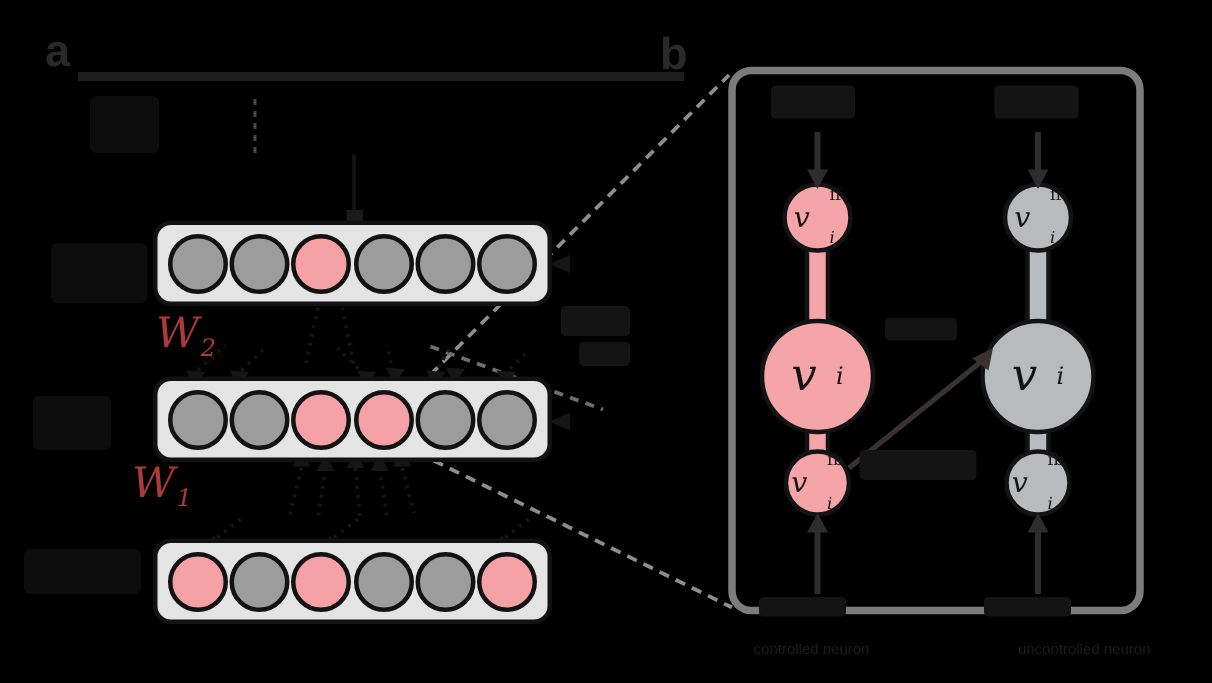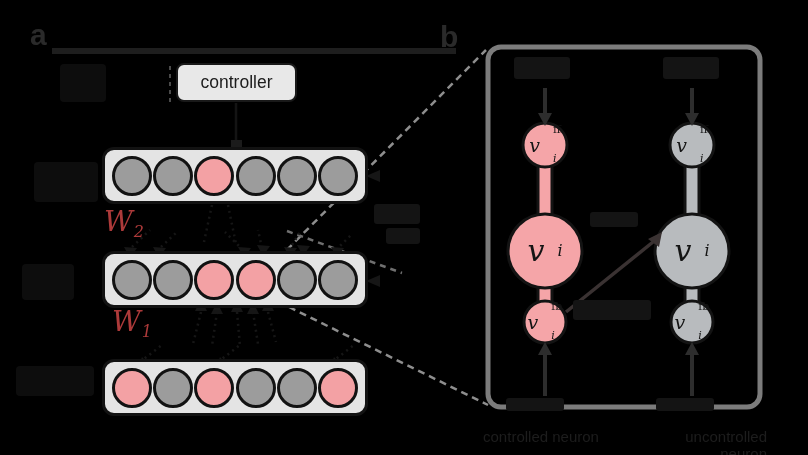--- a/index.html
+++ b/index.html
@@ -34,21 +34,21 @@
   
   .nlabel{font-family:"DejaVu Serif",serif;font-style:italic;color:#141414;line-height:1;
           display:flex;align-items:center;justify-content:center;}
   .nlabel .base{font-size:19px;}
   .nlabel .stack{display:inline-flex;flex-direction:column;margin-left:13px;line-height:0.8;gap:20px;}
   .nlabel .ssup{font-style:normal;font-size:11px;}
   .nlabel .ssub{font-size:11px;}
   .soma-label .base{font-size:30px;}
   .soma-label .ssub{font-size:16px;}
 
-  .caption{font-size:15px;color:#1d1d1d;text-align:center;width:130px;}
+  .caption{font-size:10px;color:#1d1d1d;text-align:center;width:130px;}
   svg{position:absolute;left:0;top:0;}
 </style>
 </head>
 <body>
 
 <div class="stage">
 
   <svg width="808" height="455" viewBox="0 0 808 455">
 
     <line x1="170" y1="66" x2="170" y2="103" stroke="#4a4a4a" stroke-width="2" stroke-dasharray="4 4"></line>
@@ -136,23 +136,20 @@
     <line x1="566" y1="312" x2="653" y2="242" stroke="#3a3232" stroke-width="3.5"></line>
     <polygon points="648,239 659,247 662,232" fill="#3a3232"></polygon>
   </svg>
 
   <div class="abs panel-letter" style="left:30px;top:20px;">a</div>
   <div class="abs bar" style="left:52px;top:48px;width:404px;height:6px;"></div>
   <div class="abs panel-letter" style="left:440px;top:22px;">b</div>
 
   <div class="abs smudge" style="left:60px;top:64px;width:46px;height:38px;"></div>
 
-  <div class="abs controller" style="left:176px;top:63px;">
-    <span>controller</span>
-  </div>
 
   <div class="abs layer" style="left:102px;top:147px;">
       <span class="unit gray"></span>
       <span class="unit gray"></span>
       <span class="unit pink"></span>
       <span class="unit gray"></span>
       <span class="unit gray"></span>
       <span class="unit gray"></span>
     </div>
   <div class="abs layer" style="left:102px;top:251px;">
@@ -168,21 +165,21 @@
       <span class="unit gray"></span>
       <span class="unit pink"></span>
       <span class="unit gray"></span>
       <span class="unit gray"></span>
       <span class="unit pink"></span>
     </div>
 
   <div class="abs wlabel" style="left:104px;top:208px;">
     <span>W</span><span class="wsub">2</span>
   </div>
-  <div class="abs wlabel" style="left:112px;top:308px;text-align:center;">
+  <div class="abs wlabel" style="left:88px;top:308px;text-align:center;">
     <span>W</span><span class="wsub">1</span>
   </div>
 
   <div class="abs smudge" style="left:34px;top:162px;width:64px;height:40px;"></div>
   <div class="abs smudge" style="left:22px;top:264px;width:52px;height:36px;"></div>
   <div class="abs smudge" style="left:16px;top:366px;width:78px;height:30px;"></div>
   <div class="abs smudge2" style="left:374px;top:204px;width:46px;height:20px;"></div>
   <div class="abs smudge2" style="left:386px;top:228px;width:34px;height:16px;"></div>
 
   <div class="abs smudge2" style="left:514px;top:57px;width:56px;height:22px;"></div>

